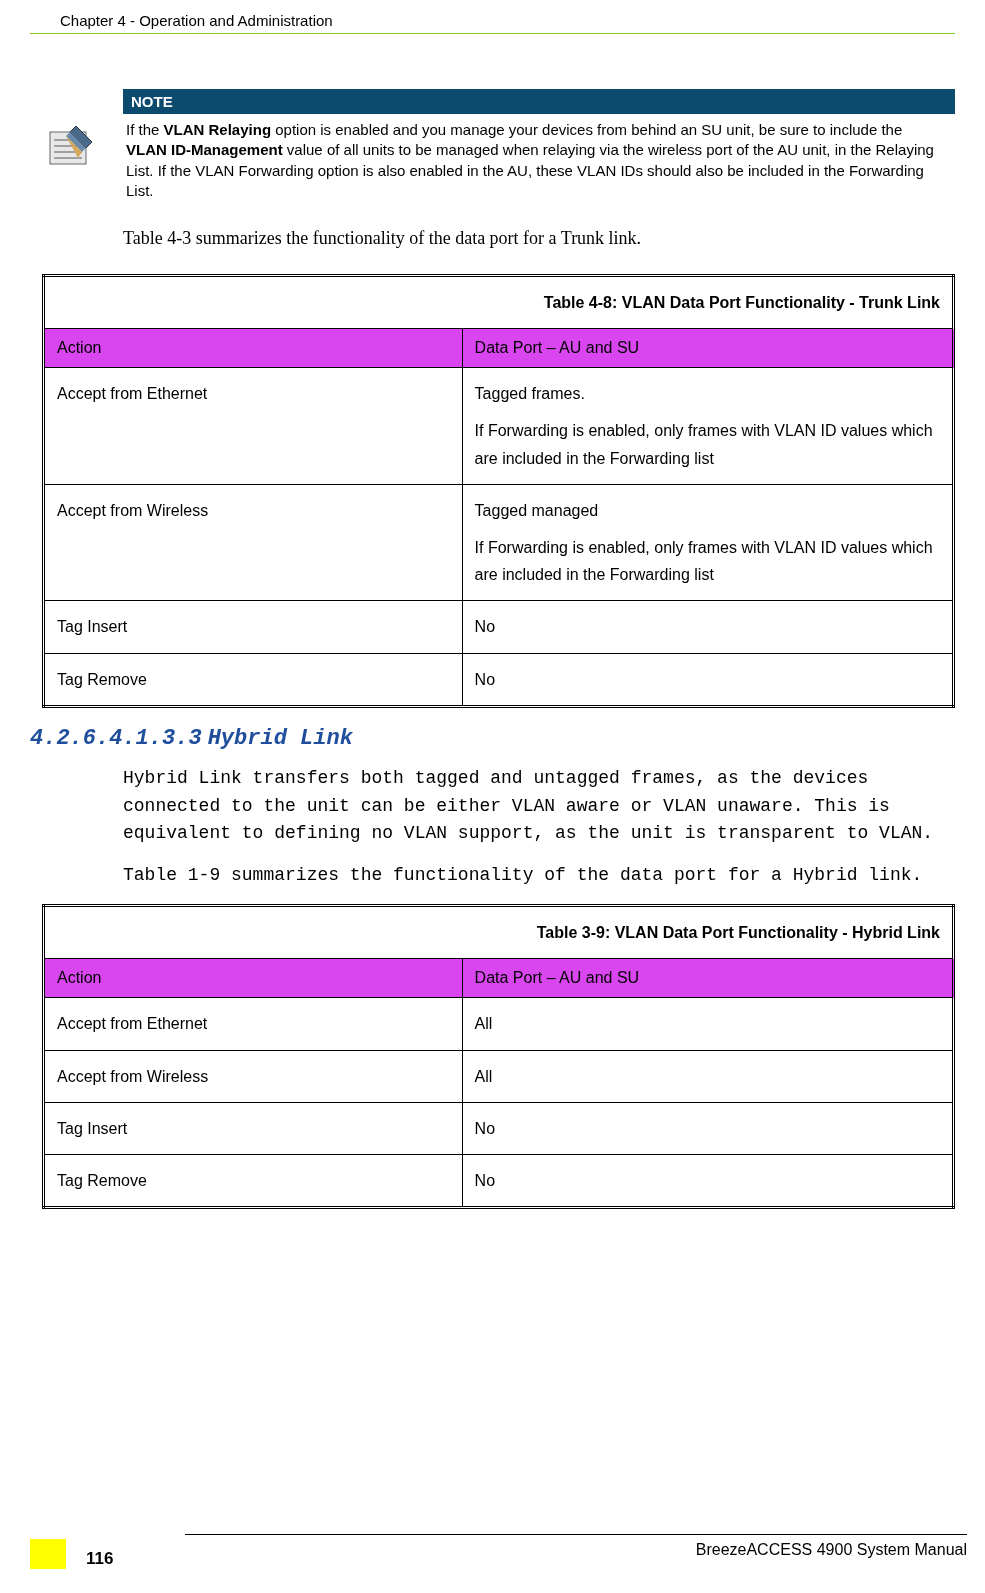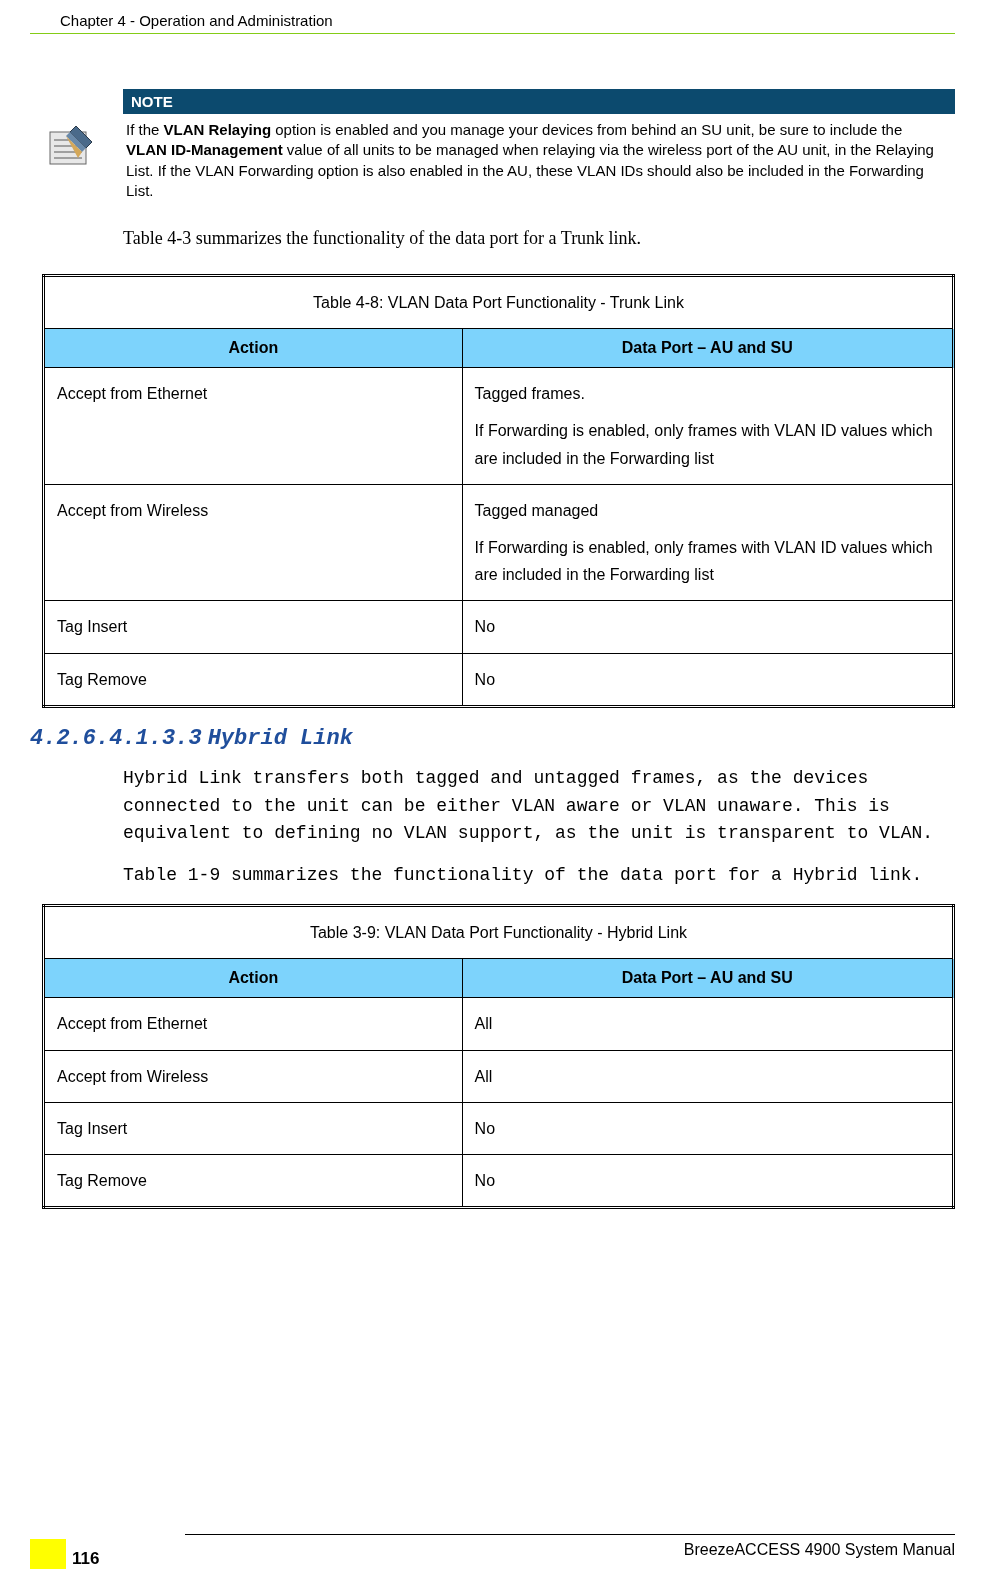--- a/index.html
+++ b/index.html
@@ -60,29 +60,29 @@
       line-height: 1.5;
     }
     .data-table {
       border-collapse: collapse;
       width: calc(100% - 12px);
       margin-left: 12px;
       border: 3px double #000;
     }
     .data-table caption,
     .table-title-row td {
-      font-weight: normal;
-      text-align: center;
+      font-weight: bold;
+      text-align: right;
       font-size: 17px;
       padding: 18px 8px;
     }
     .data-table th {
-      background: #7dd3fc;
-      text-align: center;
-      font-weight: bold;
+      background: #d946ef;
+      text-align: left;
+      font-weight: normal;
       font-size: 16px;
       padding: 10px 12px;
       border: 1px solid #000;
     }
     .data-table td {
       font-size: 16px;
       padding: 12px 12px;
       border: 1px solid #000;
       vertical-align: top;
       line-height: 1.7;
@@ -106,21 +106,21 @@
       font-family: Liberation Mono, monospace;
       font-size: 18px;
       margin-left: 93px;
       line-height: 1.55;
       margin-bottom: 14px;
     }
     .footer {
       position: absolute;
       bottom: 34px;
       left: 30px;
-      right: 30px;
+      right: 18px;
     }
     .footer-line {
       border-top: 1px solid #000;
       margin-left: 155px;
     }
     .footer-text {
       text-align: right;
       font-size: 16px;
       margin-top: 6px;
     }
@@ -133,21 +133,21 @@
       display: inline-block;
       width: 18px;
       height: 30px;
       background: #ffff00;
       vertical-align: bottom;
     }
     .page-num {
       font-weight: bold;
       font-size: 17px;
       vertical-align: bottom;
-      padding-left: 6px;
+      padding-left: 20px;
     }
     .paragraph-spacer {
       height: 10px;
     }
   </style>
 </head>
 <body>
 
 <div class="page-header">
   <span>Chapter 4 - Operation and Administration</span>

